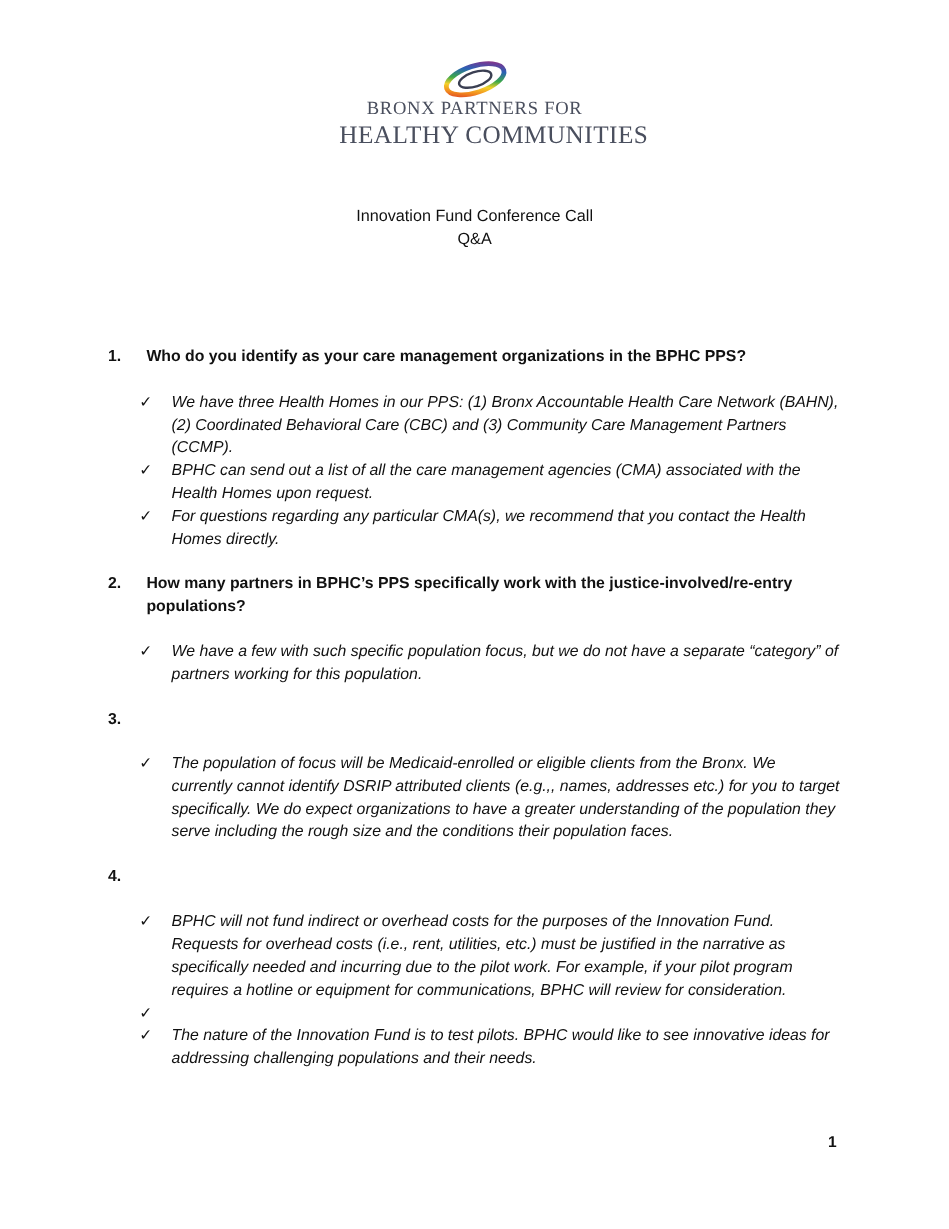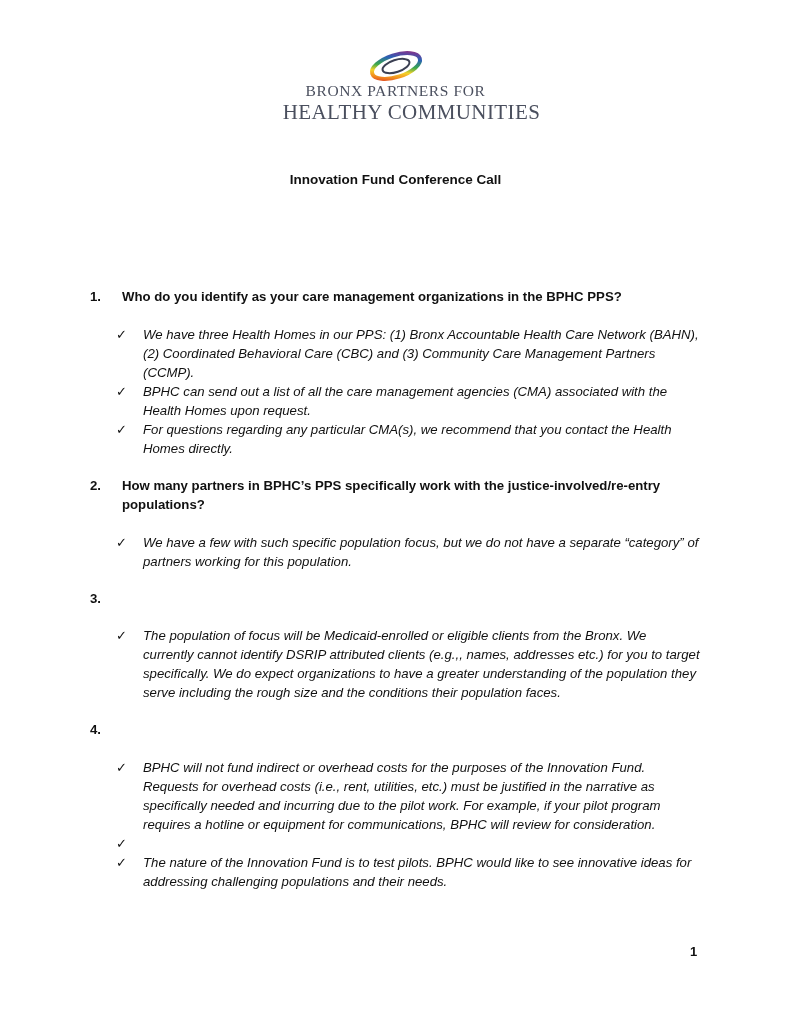--- a/index.html
+++ b/index.html
@@ -1,21 +1,21 @@
 <!DOCTYPE html>
 <html><head>
 <meta charset="utf-8">
 <style>
   html, body { margin: 0; padding: 0; background: #ffffff; }
   body { width: 791px; height: 1024px; position: relative; overflow: hidden; font-family: "Liberation Sans", sans-serif; color: #111; }
   .logo { position: absolute; left: 0; top: 50px; width: 791px; text-align: center; }
   .logo-mark { display: block; margin: 0 auto; width: 72px; height: 32px; }
   .logo-line1 { font-family: "Liberation Serif", serif; color: #4a4f5e; font-size: 15.5px; letter-spacing: 0.6px; margin-top: 0; line-height: 18px; }
   .logo-line2 { font-family: "Liberation Serif", serif; color: #4a4f5e; font-size: 21px; letter-spacing: 0.4px; line-height: 24px; margin-left: 32px; }
-  .title-block { position: absolute; left: 0; top: 170px; width: 791px; text-align: center; font-weight: bold; font-size: 13.5px; line-height: 19px; }
+  .title-block { position: absolute; left: 0; top: 170px; width: 791px; text-align: center; font-weight: normal; font-size: 13.5px; line-height: 19px; }
   .content { position: absolute; left: 90px; top: 287px; width: 610px; font-size: 13.2px; }
   .q { display: flex; font-weight: bold; line-height: 19.5px; }
   .q-num { width: 32px; flex: none; }
   .answers { margin: 18px 0 18px 24px; padding: 0; list-style: none; }
   .answers li { display: flex; font-style: italic; line-height: 19px; }
   .check { width: 27px; flex: none; font-style: normal; font-size: 13px; padding-left: 2px; }
   .page-num { position: absolute; left: 690px; top: 944px; font-weight: bold; font-size: 13px; }
 </style>
 </head>
 <body>
@@ -35,20 +35,21 @@
     </defs>
     <ellipse cx="36" cy="16" rx="25" ry="11" transform="rotate(-18 36 16)" fill="none" stroke="url(#rb)" stroke-width="4"></ellipse>
     <ellipse cx="36" cy="16" rx="14" ry="6" transform="rotate(-18 36 16)" fill="none" stroke="#3a3f52" stroke-width="2"></ellipse>
   </svg>
   <div class="logo-line1">BRONX PARTNERS FOR</div>
   <div class="logo-line2">HEALTHY COMMUNITIES</div>
 </div>
 
 <div class="title-block">
   <div>Innovation Fund Conference Call</div>
+  <div>Q&amp;A</div>
 </div>
 
 <div class="content">
 
   <div>
     <div class="q">
       <span class="q-num">1.</span>
       <span>Who do you identify as your care management organizations in the BPHC PPS?</span>
     </div>
     <ul class="answers">

